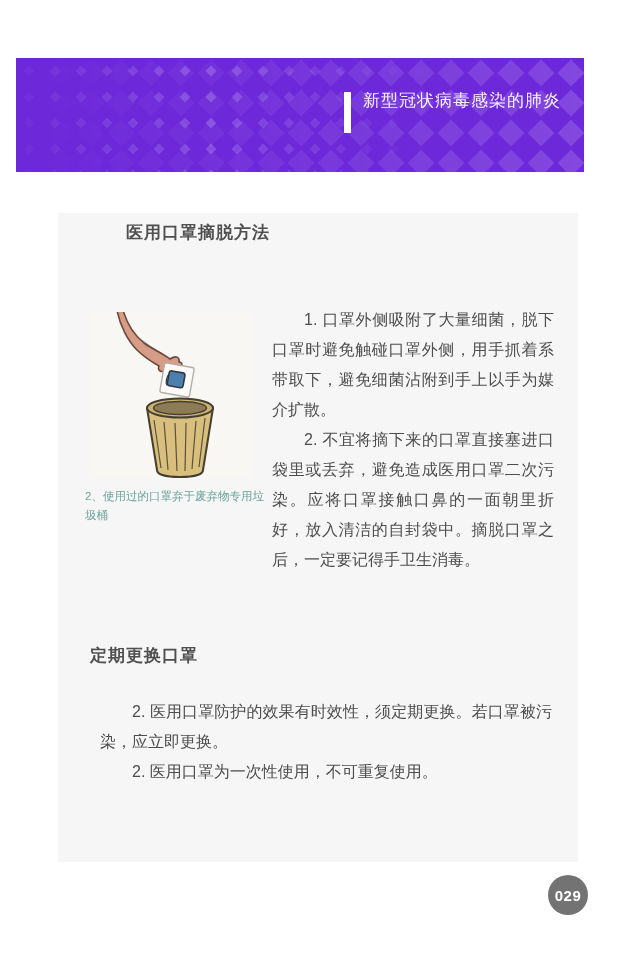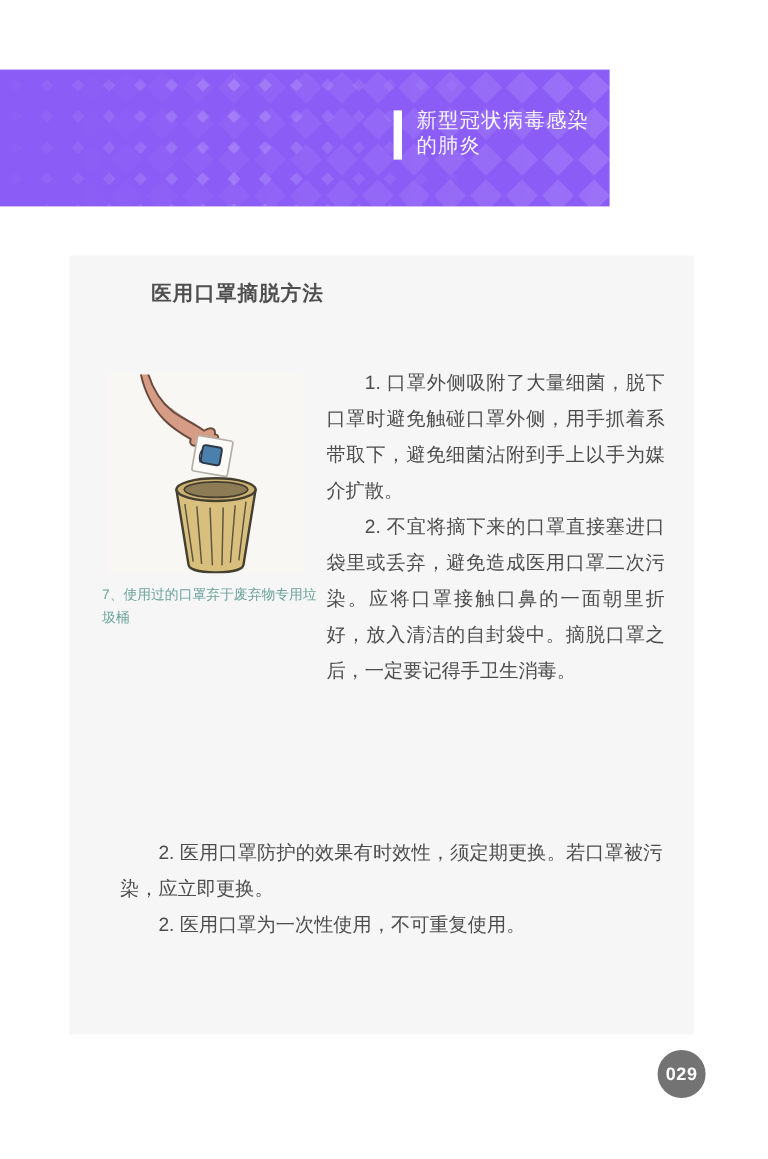--- a/index.html
+++ b/index.html
@@ -3,22 +3,22 @@
 <meta charset="utf-8">
 <style>
   html,body{margin:0;padding:0;}
   body{
     width:640px;height:966px;position:relative;overflow:hidden;
     background:#ffffff;
     font-family:"Liberation Sans","DejaVu Sans",sans-serif;
   }
   
   .header-band{
-    position:absolute;left:0;top:58px;width:508px;height:114px;
-    background:#8b5cf6;
+    position:absolute;left:16px;top:58px;width:568px;height:114px;
+    background:#6d28d9;
   }
   .header-band svg.pattern{position:absolute;left:0;top:0;}
   .header-accent-bar{
     position:absolute;left:328px;top:34px;width:7px;height:41px;
     background:#ffffff;
   }
   .header-title{
     position:absolute;left:347px;top:32px;
     color:rgba(255,255,255,0.93);
     font-size:17px;line-height:21px;letter-spacing:1px;font-weight:400;
@@ -26,21 +26,21 @@
   
   .content-card{
     position:absolute;left:58px;top:213px;width:520px;height:649px;
     background:#f6f6f6;
   }
   .section-heading{
     position:absolute;left:32px;
     font-size:17px;font-weight:bold;color:#4f4f4f;letter-spacing:1px;
     margin:0;
   }
-  .heading-1{top:20px;padding-left:36px;}
+  .heading-1{top:8px;padding-left:36px;}
   .heading-2{top:431px;}
   .figure-box{
     position:absolute;left:32px;top:99px;width:163px;height:166px;
     background:#f8f7f4;
   }
   .figure-caption{
     position:absolute;left:27px;top:274px;width:184px;
     font-size:11.5px;line-height:19px;color:#6ba39a;
   }
   .body-col-1{
@@ -133,27 +133,28 @@
         <path d="M64,108 L71,156" stroke="#453f30" stroke-width="1.2" fill="none" opacity="0.85"></path>
         <path d="M74,110 L78,158" stroke="#453f30" stroke-width="1.2" fill="none" opacity="0.85"></path>
         <path d="M85,111 L87,159" stroke="#453f30" stroke-width="1.2" fill="none" opacity="0.85"></path>
         <path d="M96,111 L95,159" stroke="#453f30" stroke-width="1.2" fill="none" opacity="0.85"></path>
         <path d="M106,109 L102,157" stroke="#453f30" stroke-width="1.2" fill="none" opacity="0.85"></path>
         <path d="M115,106 L109,155" stroke="#453f30" stroke-width="1.2" fill="none" opacity="0.85"></path>
       </g>
     </svg>
   </div>
 
-  <div class="figure-caption">7、使用过的口罩弃于废弃物专用垃圾桶</div>
+  <div class="figure-caption">2、使用过的口罩弃于废弃物专用垃圾桶</div>
 
   <div class="body-col-1">
     <p>1. 口罩外侧吸附了大量细菌，脱下口罩时避免触碰口罩外侧，用手抓着系带取下，避免细菌沾附到手上以手为媒介扩散。</p>
     <p>2. 不宜将摘下来的口罩直接塞进口袋里或丢弃，避免造成医用口罩二次污染。应将口罩接触口鼻的一面朝里折好，放入清洁的自封袋中。摘脱口罩之后，一定要记得手卫生消毒。</p>
   </div>
 
+  <h2 class="section-heading heading-2">定期更换口罩</h2>
 
   <div class="body-col-2">
     <p>2. 医用口罩防护的效果有时效性，须定期更换。若口罩被污染，应立即更换。</p>
     <p>2. 医用口罩为一次性使用，不可重复使用。</p>
   </div>
 
 </div>
 
 <div class="page-badge">029</div>
 

